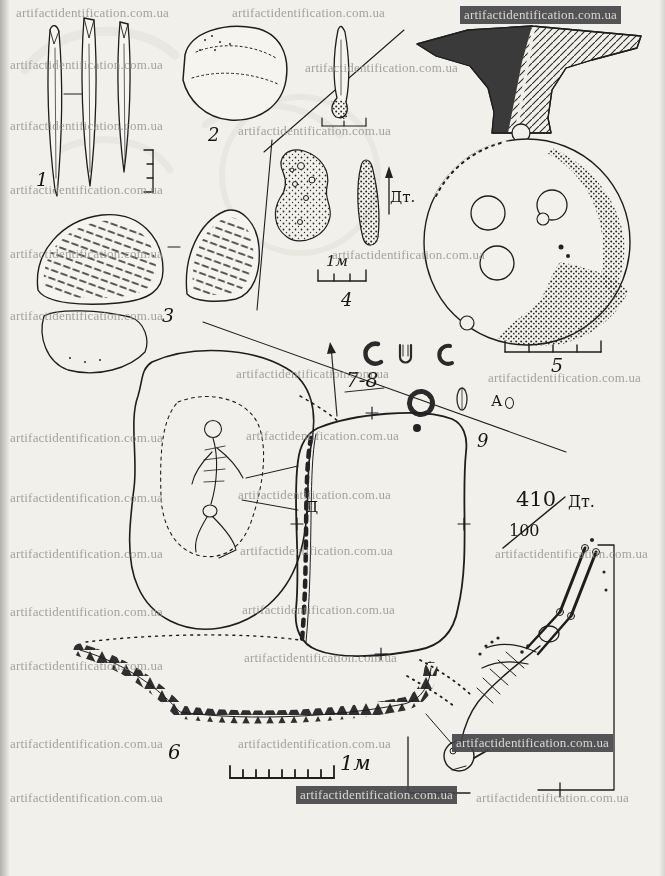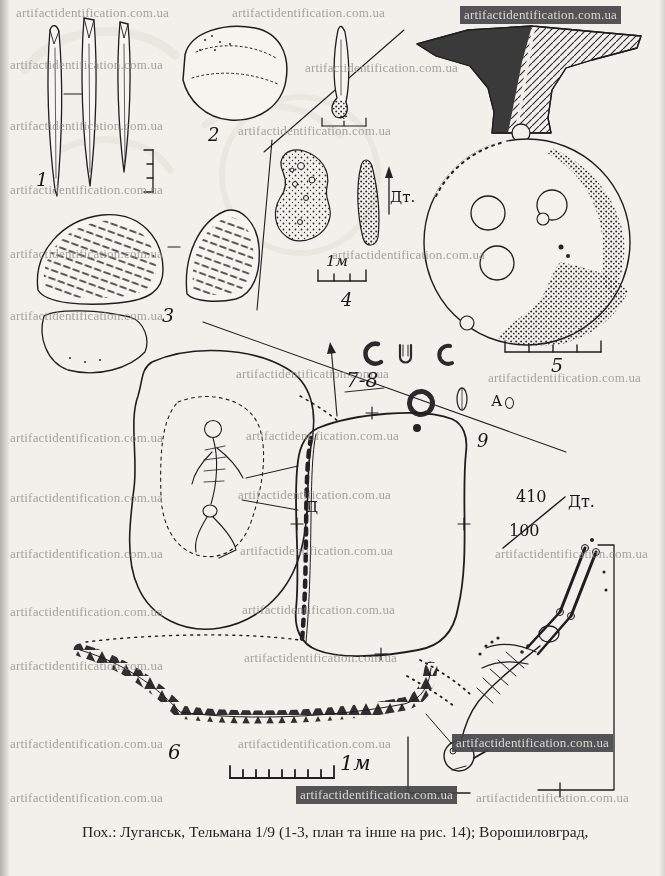--- a/index.html
+++ b/index.html
@@ -295,21 +295,21 @@
   <span class="lbl it" style="left:208px;top:126px;font-size:18px;">2</span>
   <span class="lbl it" style="left:162px;top:306px;font-size:19px;">3</span>
   <span class="lbl it" style="left:341px;top:291px;font-size:18px;">4</span>
   <span class="lbl it" style="left:551px;top:356px;font-size:19px;">5</span>
   <span class="lbl it" style="left:168px;top:742px;font-size:20px;">6</span>
   <span class="lbl it" style="left:346px;top:370px;font-size:20px;">7-8</span>
   <span class="lbl it" style="left:477px;top:432px;font-size:18px;">9</span>
 
   <span class="lbl b6" style="left:390px;top:190px;font-size:15px;">Дт.</span>
   <span class="lbl b6" style="left:568px;top:494px;font-size:16px;">Дт.</span>
-  <span class="lbl" style="left:516px;top:489px;font-size:16px;">410</span>
+  <span class="lbl" style="left:516px;top:489px;font-size:21px;">410</span>
   <span class="lbl" style="left:509px;top:523px;font-size:16px;">100</span>
   <span class="lbl" style="left:306px;top:500px;font-size:15px;">Д</span>
   <span class="lbl" style="left:491px;top:394px;font-size:15px;">А</span>
   <span class="bead" style="left:505px;top:397px;"></span>
   <span class="lbl it" style="left:326px;top:254px;font-size:15px;">1м</span>
   <span class="lbl it" style="left:340px;top:753px;font-size:21px;">1м</span>
 
   <span class="wm" style="left:16px;top:5px;">artifactidentification.com.ua</span>
   <span class="wm" style="left:232px;top:5px;">artifactidentification.com.ua</span>
   <span class="wm dark" style="left:460px;top:6px;">artifactidentification.com.ua</span>
@@ -335,15 +335,14 @@
   <span class="wm" style="left:10px;top:658px;">artifactidentification.com.ua</span>
   <span class="wm" style="left:244px;top:650px;">artifactidentification.com.ua</span>
   <span class="wm" style="left:10px;top:736px;">artifactidentification.com.ua</span>
   <span class="wm" style="left:238px;top:736px;">artifactidentification.com.ua</span>
   <span class="wm dark" style="left:452px;top:734px;">artifactidentification.com.ua</span>
   <span class="wm" style="left:10px;top:790px;">artifactidentification.com.ua</span>
   <span class="wm dark" style="left:296px;top:786px;">artifactidentification.com.ua</span>
   <span class="wm" style="left:476px;top:790px;">artifactidentification.com.ua</span>
 
   <div class="caption">
-    <span class="l1">Пох.: Луганськ, Тельмана 1/9 (1-3, план та інше на рис. 14); Ворошиловград,</span>
   </div>
 </div>
 
 </body></html>

